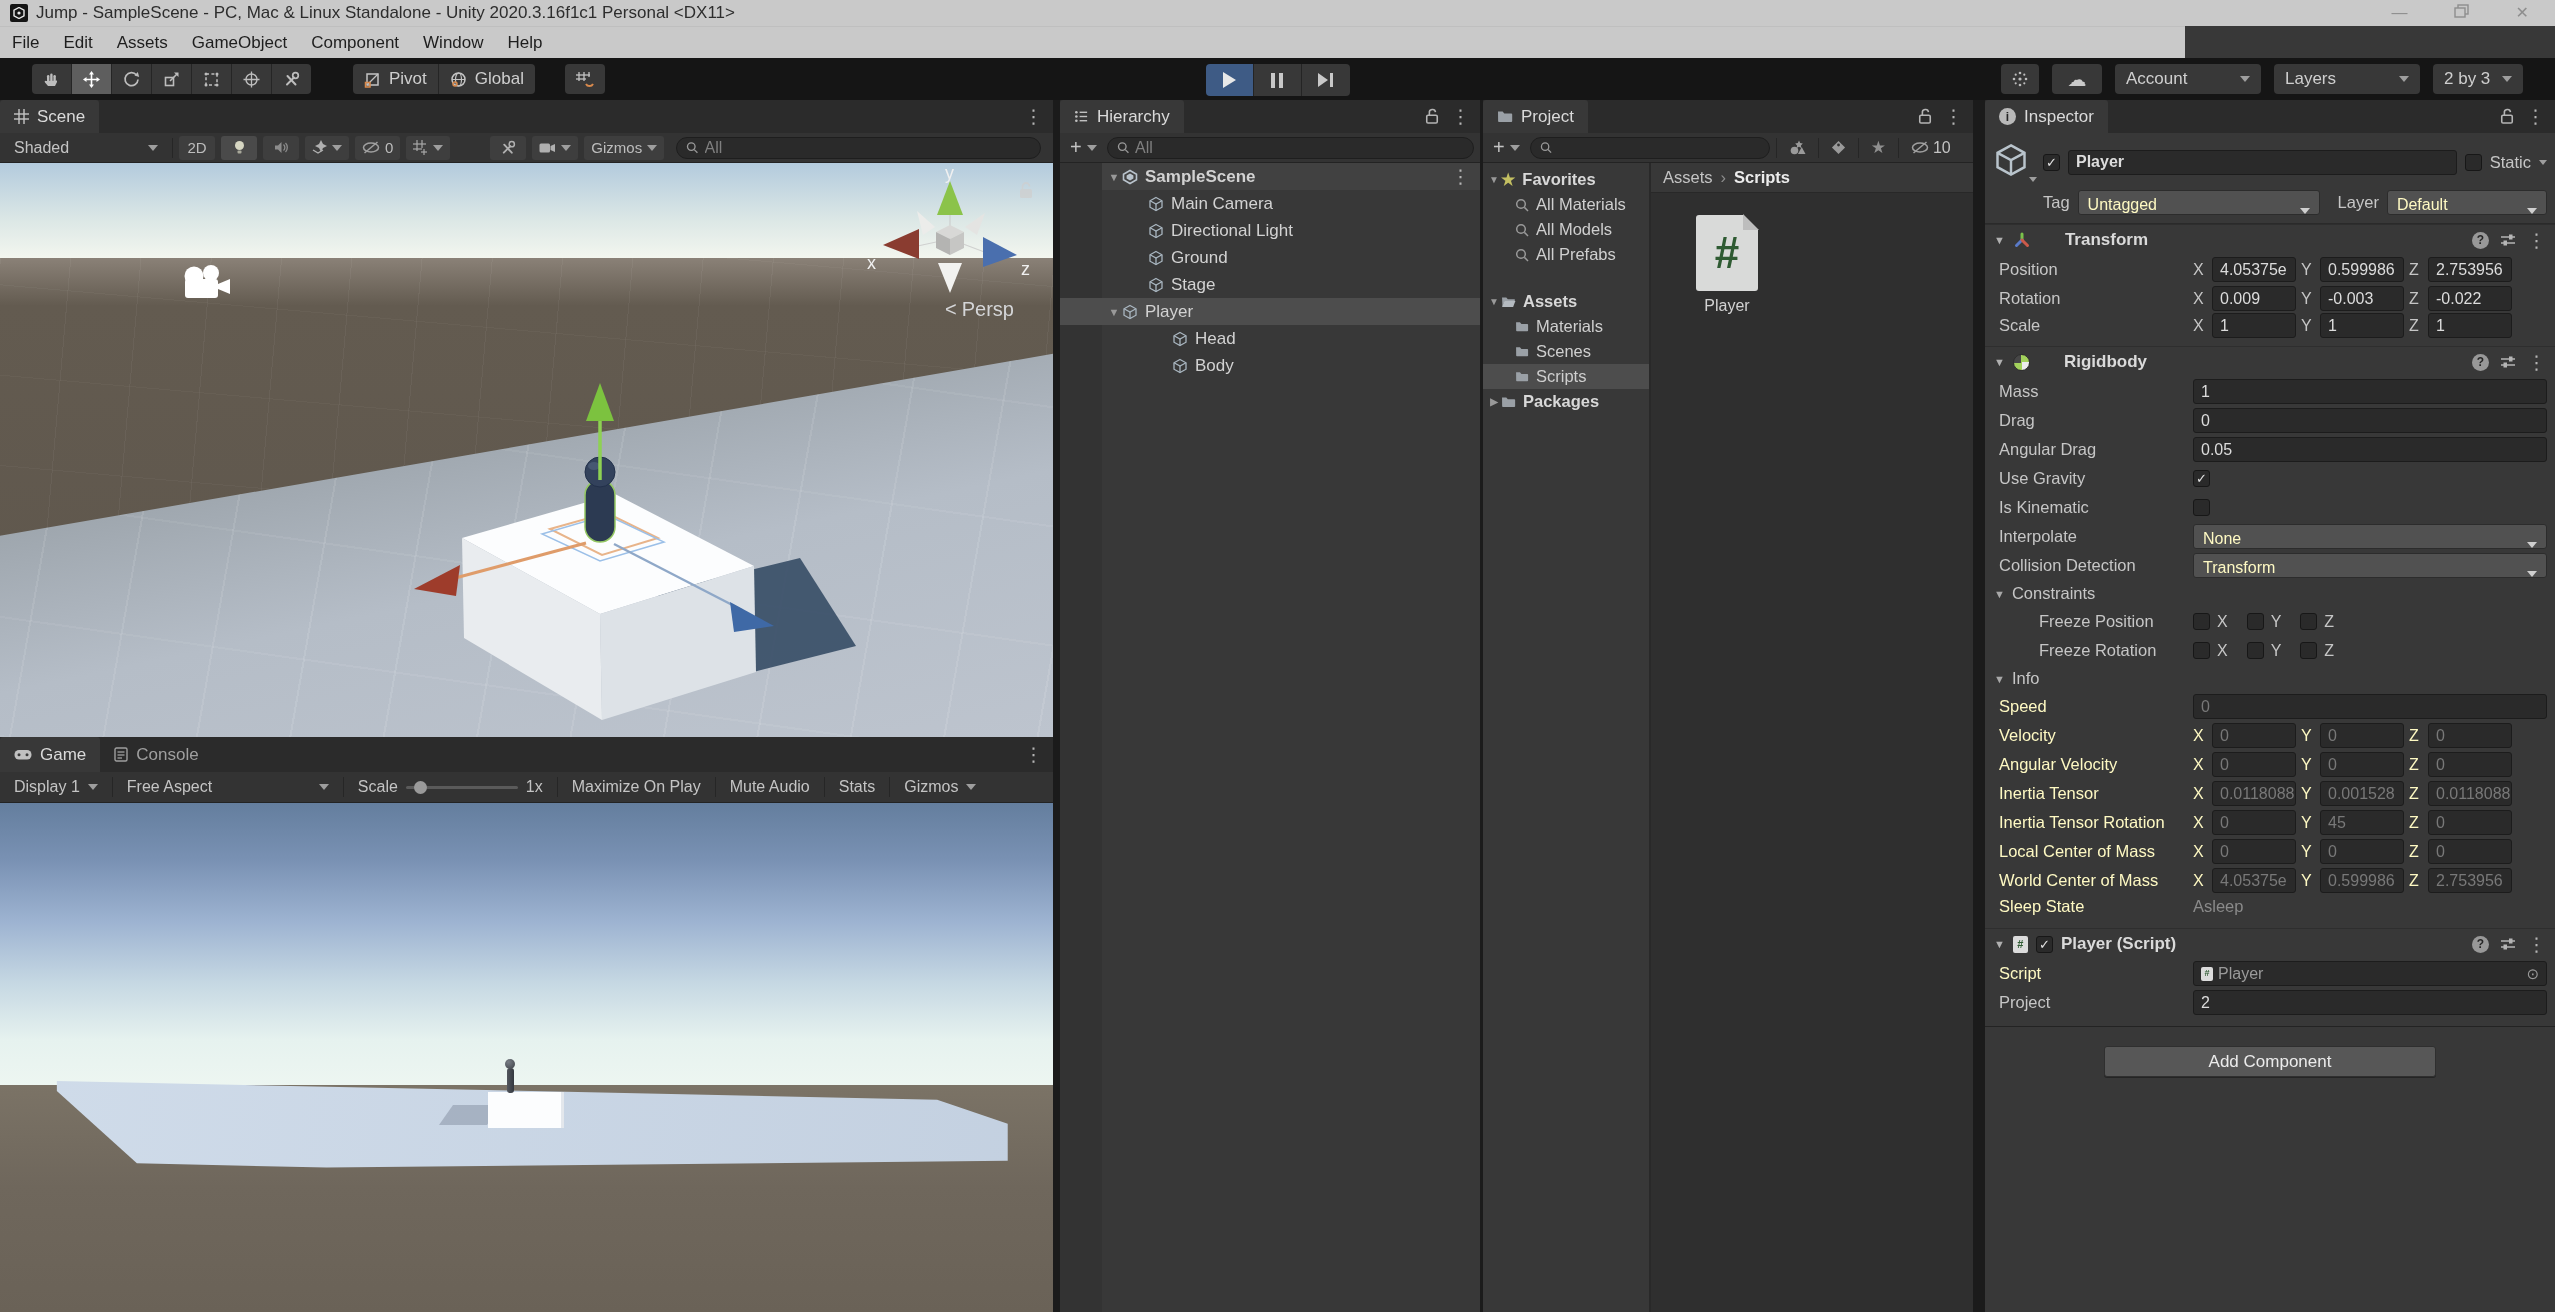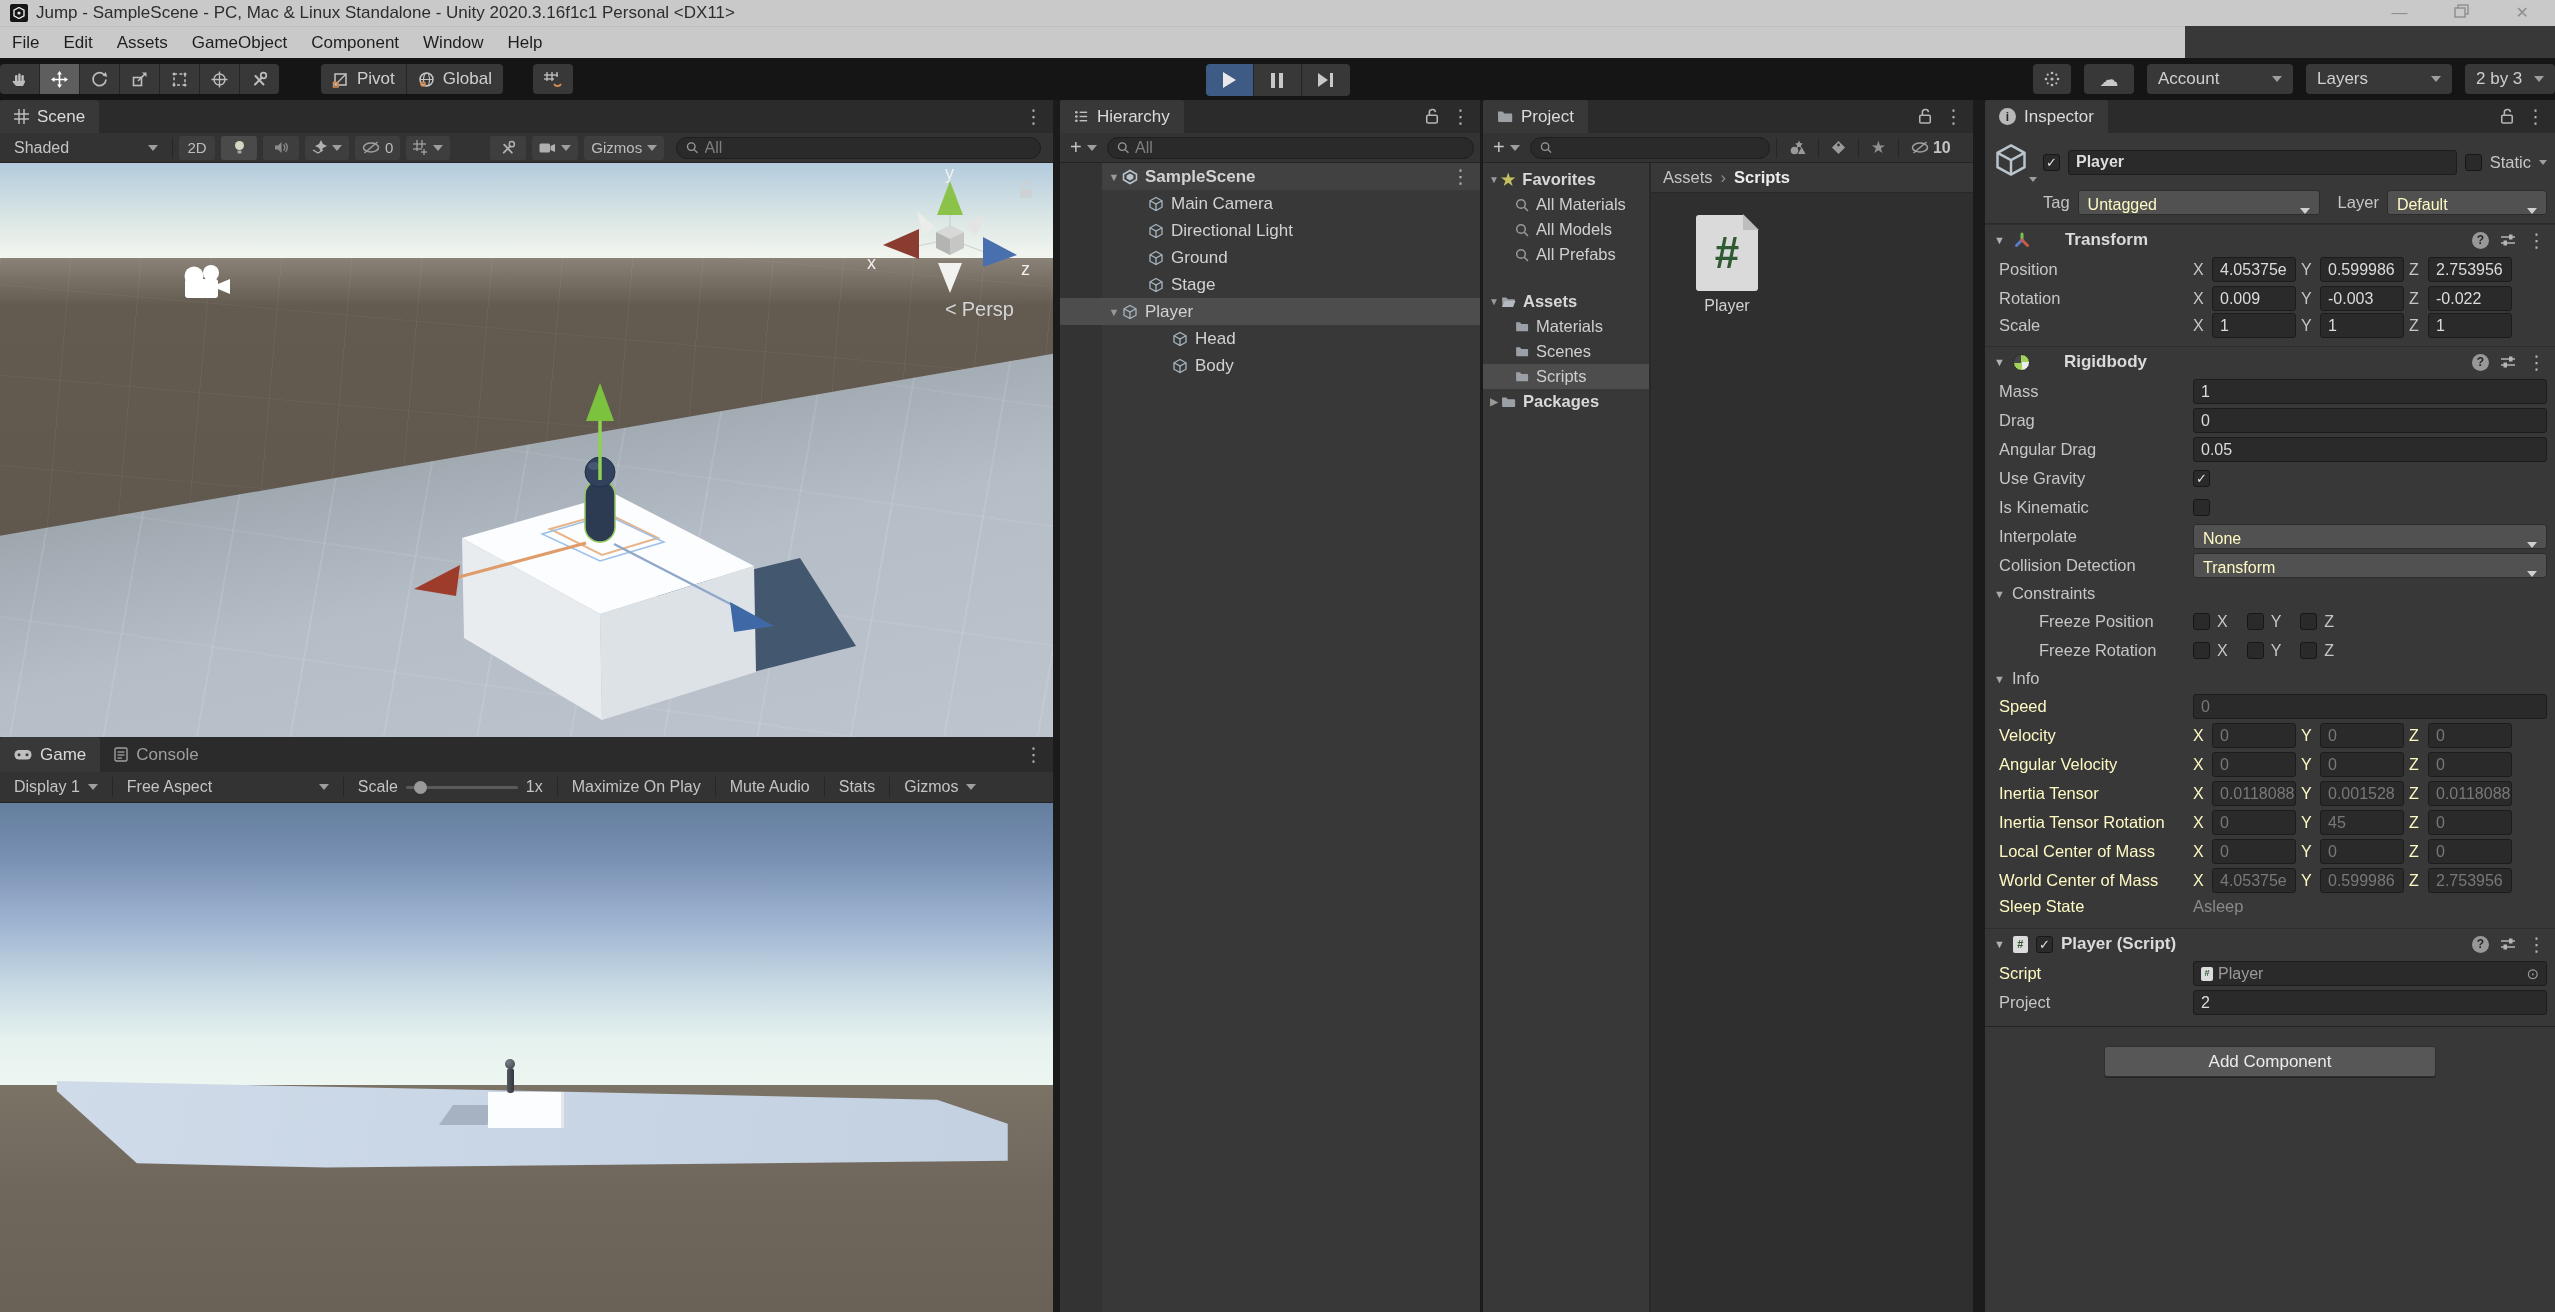--- a/index.html
+++ b/index.html
@@ -13,21 +13,21 @@
   .unity-badge { width:18px; height:18px; background:#151515; border-radius:2px; display:flex; align-items:center; justify-content:center; flex:none; }
   .title-text { font-size:17px; color:#2d2d2d; white-space:nowrap; }
   .winbtns { margin-left:auto; display:flex; align-items:center; gap:46px; padding-right:16px; color:#8e8e8e; }
   .winbtns .wb { font-size:16px; line-height:1; cursor:default; }
   .menubar { position:absolute; left:0; top:26px; width:2185px; height:32px; background:#c9c9c9;
     display:flex; align-items:center; gap:24px; padding:0 12px; border-top:1px solid #bfbfbf; }
   .menubar .mitem { font-size:17px; color:#1e1e1e; }
 
   
   .maintoolbar { position:absolute; left:0; top:58px; width:2555px; height:42px; background:#151515;
-    display:flex; align-items:center; padding:0 0; }
+    display:flex; align-items:center; padding:0 32px; }
   .seg { display:flex; border-radius:4px; overflow:hidden; }
   .tbtn { height:30px; background:#383838; display:flex; align-items:center; justify-content:center;
     gap:8px; padding:0 11px; color:#cfcfcf; font-size:17px; }
   .seg .tbtn { border-right:1px solid #252525; border-radius:0; }
   .seg .tbtn:last-child { border-right:none; }
   .tbtn.sel { background:#5e5e5e; }
   .tbtn.rounded { border-radius:4px; }
   .caret { width:0; height:0; border-left:5px solid transparent; border-right:5px solid transparent; border-top:6px solid #9e9e9e; flex:none; }
   .playgroup { position:absolute; left:50%; top:6px; transform:translateX(-50%); display:flex; border-radius:4px; overflow:hidden; }
   .pbtn { width:48px; height:32px; background:#383838; display:flex; align-items:center; justify-content:center; border-right:1px solid #242424; }
@@ -762,21 +762,21 @@
         <svg width="15" height="15" viewBox="0 0 16 16">
             <path d="M8,1 L15,8 L8,15 L1,8 Z" fill="#9a9a9a"></path>
             <circle cx="8" cy="5.3" r="1.5" fill="#333333"></circle>
           </svg>
       </div>
       <span class="vsep"></span>
       <div class="flat-dd" style="padding:0 6px;">
         <span style="color:#8f8f8f;font-size:17px;">★</span>
       </div>
       <span class="vsep"></span>
-      <div class="flat-dd" style="padding:0 6px;gap:4px;font-weight:bold;">
+      <div class="flat-dd" style="padding:0 6px;gap:4px;">
         <svg width="18" height="13" viewBox="0 0 18 13">
             <ellipse cx="9" cy="6.5" rx="7.5" ry="4.5" fill="none" stroke="#a0a0a0" stroke-width="1.5"></ellipse>
             <line x1="2.5" y1="12" x2="15.5" y2="1" stroke="#a0a0a0" stroke-width="1.5"></line>
           </svg>
         <span>10</span>
       </div>
     </div>
 
     <div class="ptree">
       <div class="prow bold" style="margin-top:4px;">

